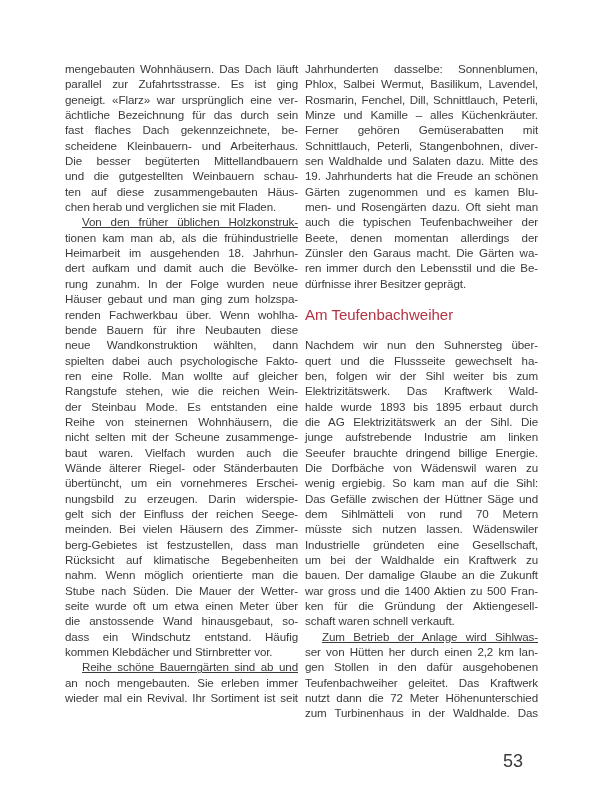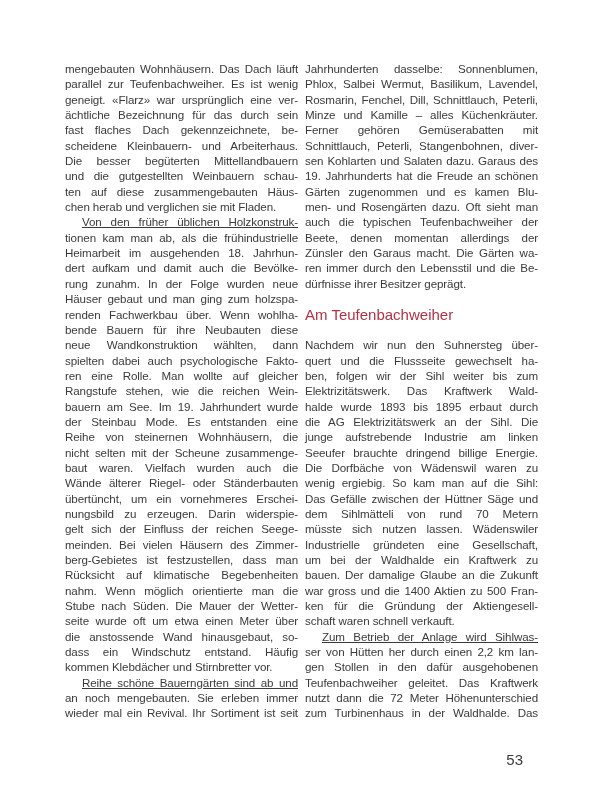--- a/index.html
+++ b/index.html
@@ -52,33 +52,33 @@
     font-weight: normal;
     font-size: 15px;
     line-height: 20px;
     margin: 14px 0 12px 0;
     letter-spacing: 0;
   }
   .pagenum {
     position: absolute;
     top: 751px;
     right: 77px;
-    font-size: 15px;
+    font-size: 18px;
     color: var(--text-color);
   }
 </style>
 </head>
 <body>
 
 <div class="page">
   <div class="columns">
     <div class="column">
         <div class="para">
           <div class="line">mengebauten Wohnhäusern. Das Dach läuft</div>
-          <div class="line">parallel zur Teufenbachweiher. Es ist wenig</div>
+          <div class="line">parallel zur Zufahrtsstrasse. Es ist ging</div>
           <div class="line">geneigt. «Flarz» war ursprünglich eine ver-</div>
           <div class="line">ächtliche Bezeichnung für das durch sein</div>
           <div class="line">fast flaches Dach gekennzeichnete, be-</div>
           <div class="line">scheidene Kleinbauern- und Arbeiterhaus.</div>
           <div class="line">Die besser begüterten Mittellandbauern</div>
           <div class="line">und die gutgestellten Weinbauern schau-</div>
           <div class="line">ten auf diese zusammengebauten Häus-</div>
           <div class="line endline">chen herab und verglichen sie mit Fladen.</div>
         </div>
         <div class="para indent">
@@ -87,21 +87,20 @@
           <div class="line">Heimarbeit im ausgehenden 18. Jahrhun-</div>
           <div class="line">dert aufkam und damit auch die Bevölke-</div>
           <div class="line">rung zunahm. In der Folge wurden neue</div>
           <div class="line">Häuser gebaut und man ging zum holzspa-</div>
           <div class="line">renden Fachwerkbau über. Wenn wohlha-</div>
           <div class="line">bende Bauern für ihre Neubauten diese</div>
           <div class="line">neue Wandkonstruktion wählten, dann</div>
           <div class="line">spielten dabei auch psychologische Fakto-</div>
           <div class="line">ren eine Rolle. Man wollte auf gleicher</div>
           <div class="line">Rangstufe stehen, wie die reichen Wein-</div>
-          <div class="line">bauern am See. Im 19. Jahrhundert wurde</div>
           <div class="line">der Steinbau Mode. Es entstanden eine</div>
           <div class="line">Reihe von steinernen Wohnhäusern, die</div>
           <div class="line">nicht selten mit der Scheune zusammenge-</div>
           <div class="line">baut waren. Vielfach wurden auch die</div>
           <div class="line">Wände älterer Riegel- oder Ständerbauten</div>
           <div class="line">übertüncht, um ein vornehmeres Erschei-</div>
           <div class="line">nungsbild zu erzeugen. Darin widerspie-</div>
           <div class="line">gelt sich der Einfluss der reichen Seege-</div>
           <div class="line">meinden. Bei vielen Häusern des Zimmer-</div>
           <div class="line">berg-Gebietes ist festzustellen, dass man</div>
@@ -120,21 +119,21 @@
         </div>
       </div>
     <div class="column">
         <div class="para">
           <div class="line">Jahrhunderten dasselbe: Sonnenblumen,</div>
           <div class="line">Phlox, Salbei Wermut, Basilikum, Lavendel,</div>
           <div class="line">Rosmarin, Fenchel, Dill, Schnittlauch, Peterli,</div>
           <div class="line">Minze und Kamille – alles Küchenkräuter.</div>
           <div class="line">Ferner gehören Gemüserabatten mit</div>
           <div class="line">Schnittlauch, Peterli, Stangenbohnen, diver-</div>
-          <div class="line">sen Kohlarten und Salaten dazu. Garaus des</div>
+          <div class="line">sen Waldhalde und Salaten dazu. Mitte des</div>
           <div class="line">19. Jahrhunderts hat die Freude an schönen</div>
           <div class="line">Gärten zugenommen und es kamen Blu-</div>
           <div class="line">men- und Rosengärten dazu. Oft sieht man</div>
           <div class="line">auch die typischen Teufenbachweiher der</div>
           <div class="line">Beete, denen momentan allerdings der</div>
           <div class="line">Zünsler den Garaus macht. Die Gärten wa-</div>
           <div class="line">ren immer durch den Lebensstil und die Be-</div>
           <div class="line endline">dürfnisse ihrer Besitzer geprägt.</div>
         </div>
         <div class="heading">Am Teufenbachweiher</div>

